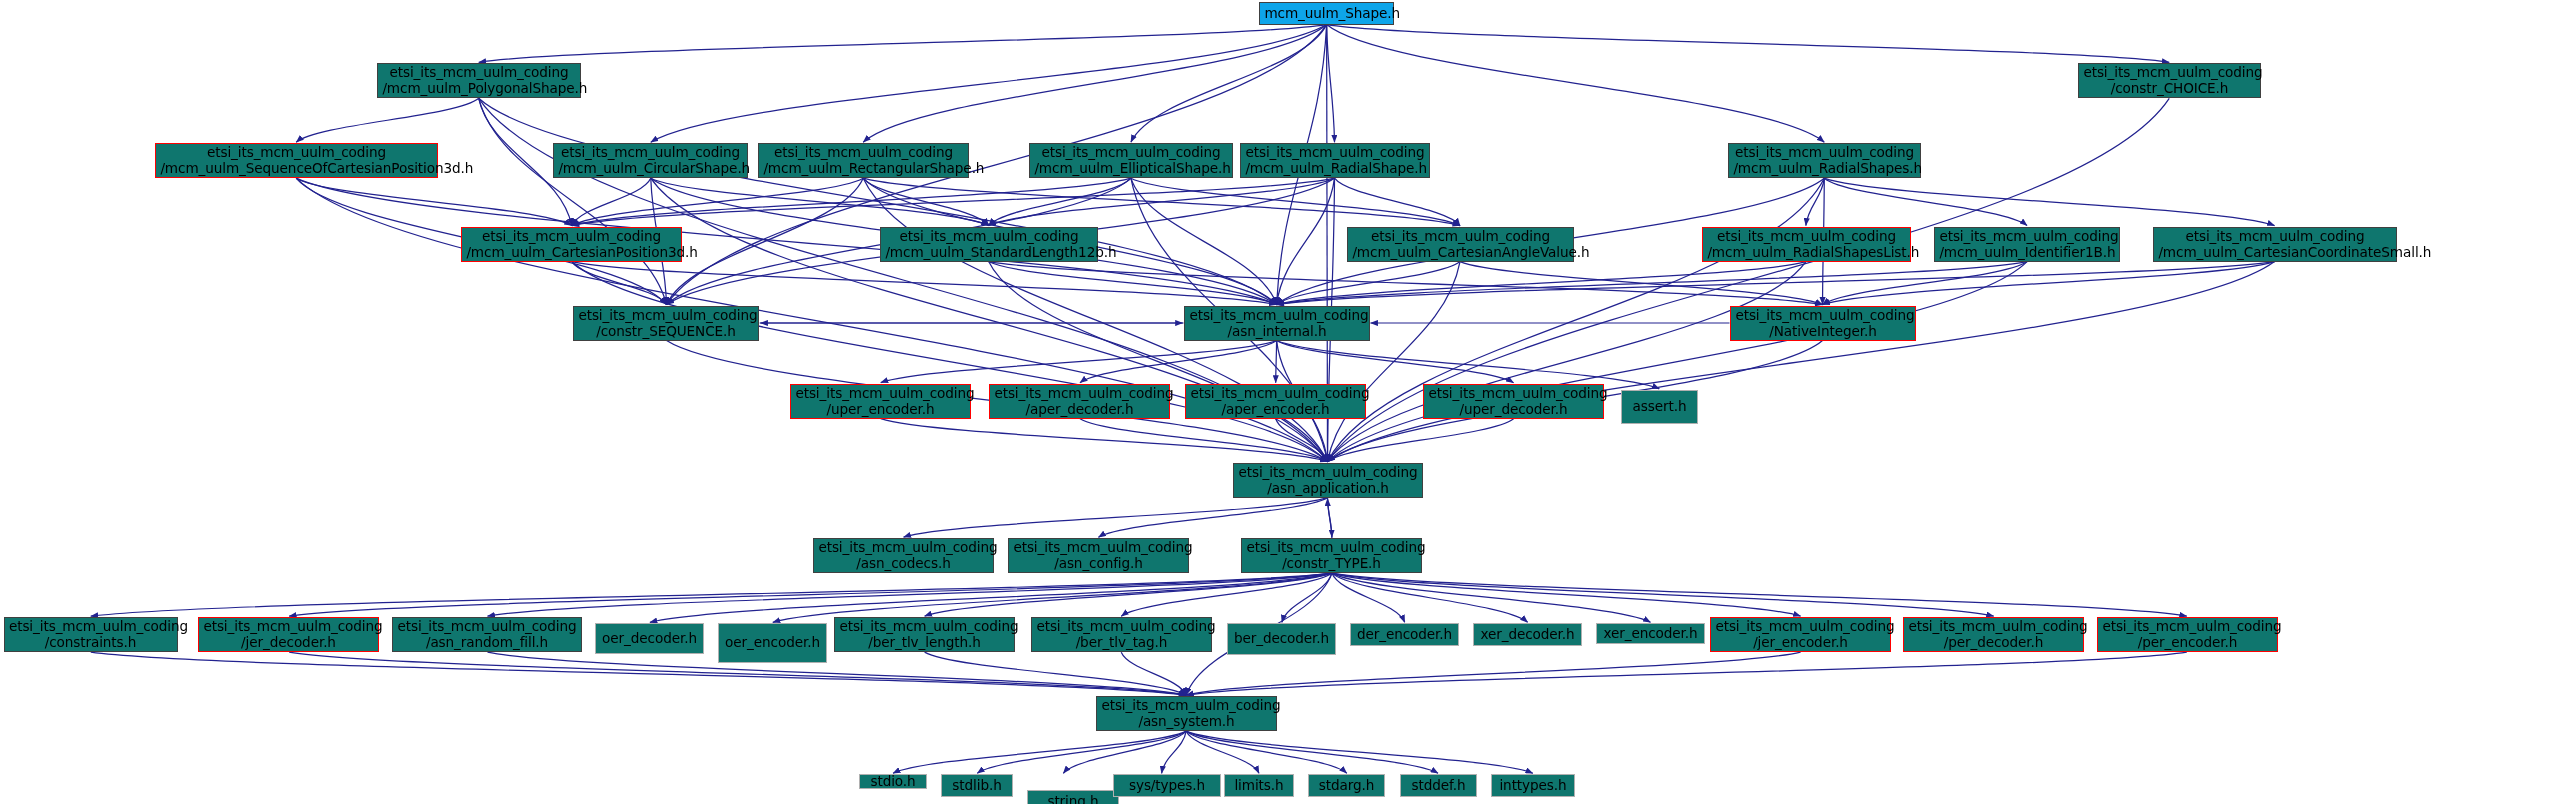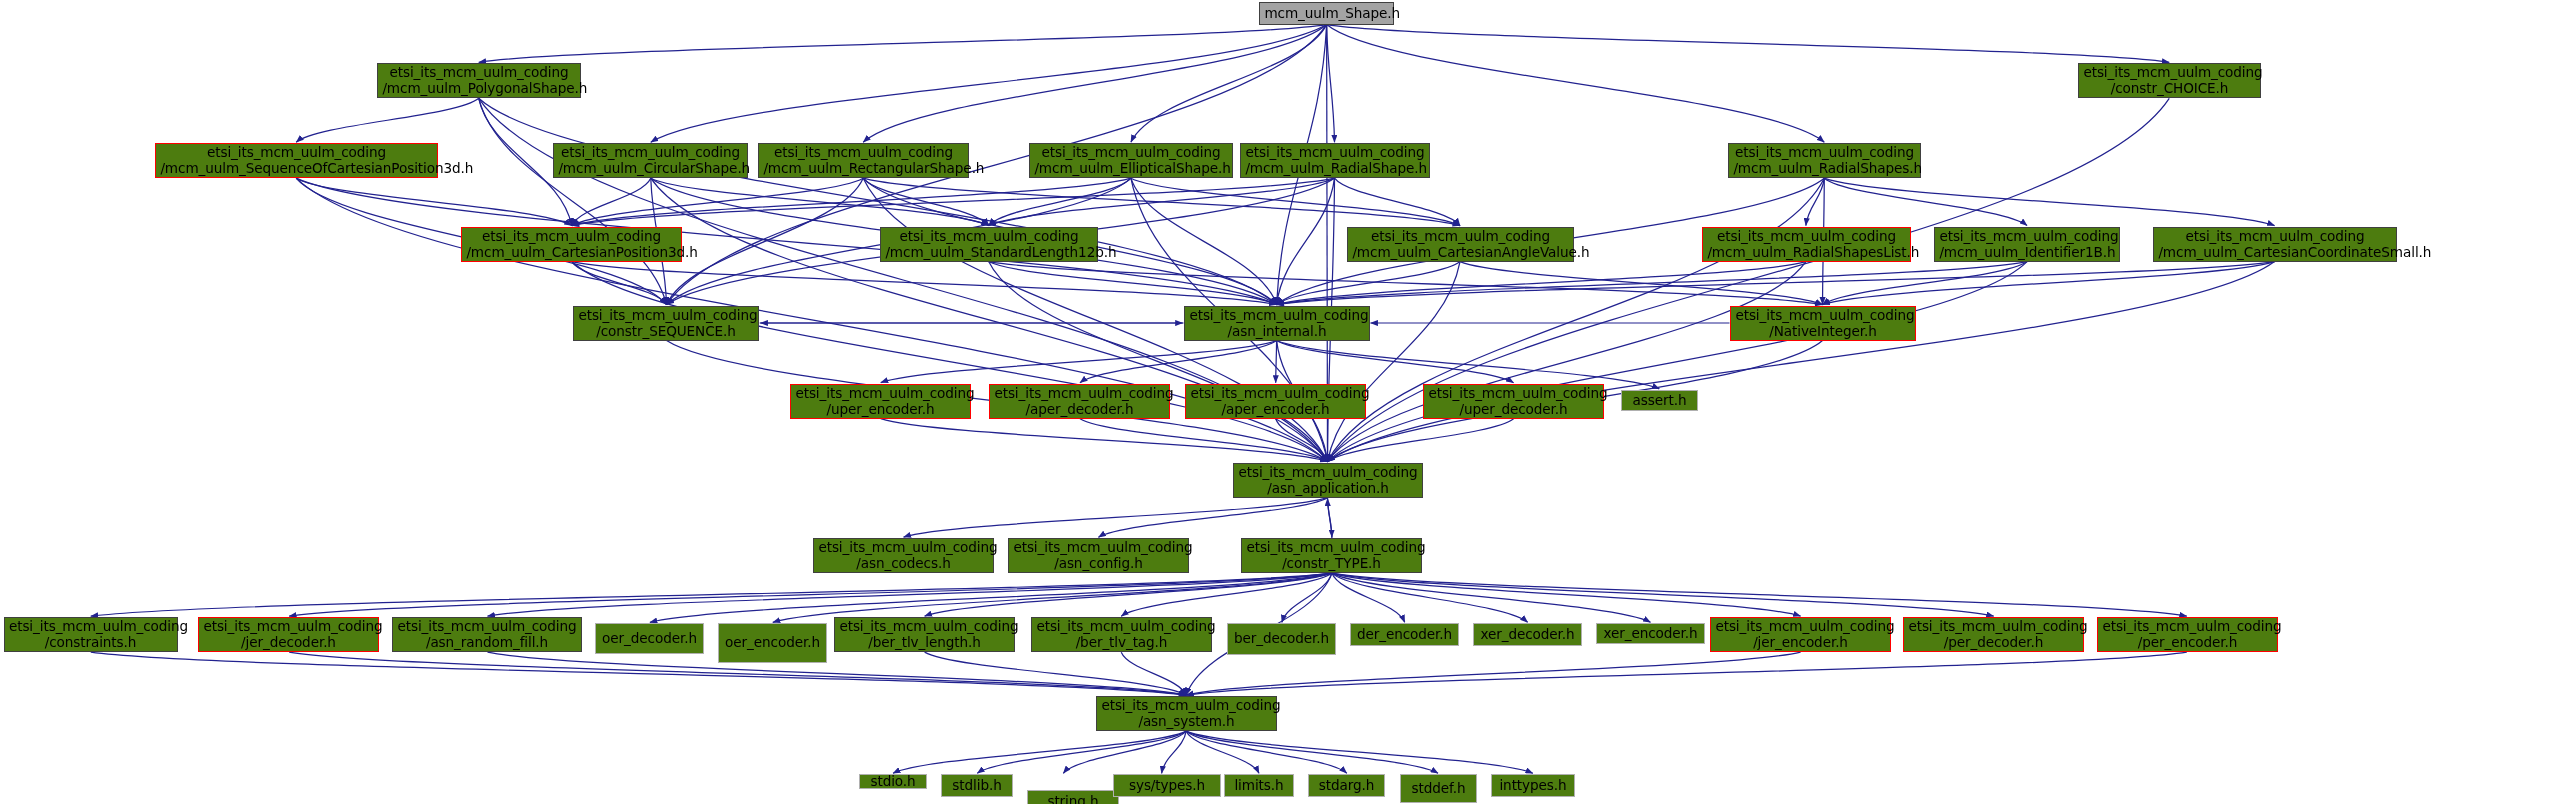--- a/index.html
+++ b/index.html
@@ -1,26 +1,26 @@
 <!DOCTYPE html>
 <html style="font-size:14px"><head>
 <meta charset="utf-8">
 <title>mcm_uulm_Shape.h include dependency graph</title>
 <style>
   html,body{margin:0;padding:0;background:#ffffff;}
   #canvas{position:relative;width:2576px;height:804px;overflow:hidden;
           font-family:"DejaVu Sans","Liberation Sans",sans-serif;background:#fff;}
   #edges{position:absolute;left:0;top:0;width:2576px;height:804px;}
   .node{position:absolute;box-sizing:border-box;display:flex;align-items:center;
-        justify-content:center;text-align:center;background:#4d7c0f;
+        justify-content:center;text-align:center;background:#0f766e;
         border:1.3px solid #404040;line-height:1.12;color:#000;
         font-size:13.6px;letter-spacing:-0.1px;white-space:pre-line;
         padding:0.9px 4.4px;}
   .node.red{border:1.3px solid #ff0000;}
-  .node.root{background:#a3a3a3;border:1.3px solid #404040;}
+  .node.root{background:#0ea5e9;border:1.3px solid #404040;}
   .node.grey{border:1.3px solid #b0b0b0;}
   .node span{display:block;width:100%;}
 </style>
 </head>
 <body>
 
 <div id="canvas">
   <svg id="edges" viewBox="0 0 2934 916" xmlns="http://www.w3.org/2000/svg">
     <defs>
       <marker id="arrow" markerWidth="9" markerHeight="7" refX="8.5" refY="3.5" orient="auto" markerUnits="userSpaceOnUse">
@@ -181,21 +181,21 @@
     <div class="node red" style="left: 1730px; top: 306px; width: 186px; height: 35px;"><span>etsi_its_mcm_uulm_coding
 /NativeInteger.h</span></div>
     <div class="node red" style="left: 790px; top: 384px; width: 181px; height: 35px;"><span>etsi_its_mcm_uulm_coding
 /uper_encoder.h</span></div>
     <div class="node red" style="left: 989px; top: 384px; width: 181px; height: 35px;"><span>etsi_its_mcm_uulm_coding
 /aper_decoder.h</span></div>
     <div class="node red" style="left: 1185px; top: 384px; width: 181px; height: 35px;"><span>etsi_its_mcm_uulm_coding
 /aper_encoder.h</span></div>
     <div class="node red" style="left: 1423px; top: 384px; width: 181px; height: 35px;"><span>etsi_its_mcm_uulm_coding
 /uper_decoder.h</span></div>
-    <div class="node grey" style="left: 1621px; top: 390px; width: 77px; height: 21px;"><span>assert.h</span></div>
+    <div class="node grey" style="left: 1621px; top: 390px; width: 77px; height: 34px;"><span>assert.h</span></div>
     <div class="node" style="left: 1233px; top: 463px; width: 190px; height: 35px;"><span>etsi_its_mcm_uulm_coding
 /asn_application.h</span></div>
     <div class="node" style="left: 813px; top: 538px; width: 181px; height: 35px;"><span>etsi_its_mcm_uulm_coding
 /asn_codecs.h</span></div>
     <div class="node" style="left: 1008px; top: 538px; width: 181px; height: 35px;"><span>etsi_its_mcm_uulm_coding
 /asn_config.h</span></div>
     <div class="node" style="left: 1241px; top: 538px; width: 181px; height: 35px;"><span>etsi_its_mcm_uulm_coding
 /constr_TYPE.h</span></div>
     <div class="node" style="left: 3.5px; top: 617px; width: 174px; height: 35px;"><span>etsi_its_mcm_uulm_coding
 /constraints.h</span></div>
@@ -220,16 +220,16 @@
     <div class="node red" style="left: 2097px; top: 617px; width: 181px; height: 35px;"><span>etsi_its_mcm_uulm_coding
 /per_encoder.h</span></div>
     <div class="node" style="left: 1096px; top: 696px; width: 181px; height: 35px;"><span>etsi_its_mcm_uulm_coding
 /asn_system.h</span></div>
     <div class="node grey" style="left: 859px; top: 774px; width: 68px; height: 15px;"><span>stdio.h</span></div>
     <div class="node grey" style="left: 941px; top: 774px; width: 72px; height: 23px;"><span>stdlib.h</span></div>
     <div class="node grey" style="left: 1027px; top: 774px; width: 92px; height: 23px; margin-top: 16px;"><span>string.h</span></div>
     <div class="node grey" style="left: 1113px; top: 774px; width: 108px; height: 23px;"><span>sys/types.h</span></div>
     <div class="node grey" style="left: 1224px; top: 774px; width: 70px; height: 23px;"><span>limits.h</span></div>
     <div class="node grey" style="left: 1308px; top: 774px; width: 77px; height: 23px;"><span>stdarg.h</span></div>
-    <div class="node grey" style="left: 1400px; top: 774px; width: 77px; height: 29px;"><span>stddef.h</span></div>
+    <div class="node grey" style="left: 1400px; top: 774px; width: 77px; height: 23px;"><span>stddef.h</span></div>
     <div class="node grey" style="left: 1491px; top: 774px; width: 84px; height: 23px;"><span>inttypes.h</span></div>
   </div>
 
 
 </body></html>

